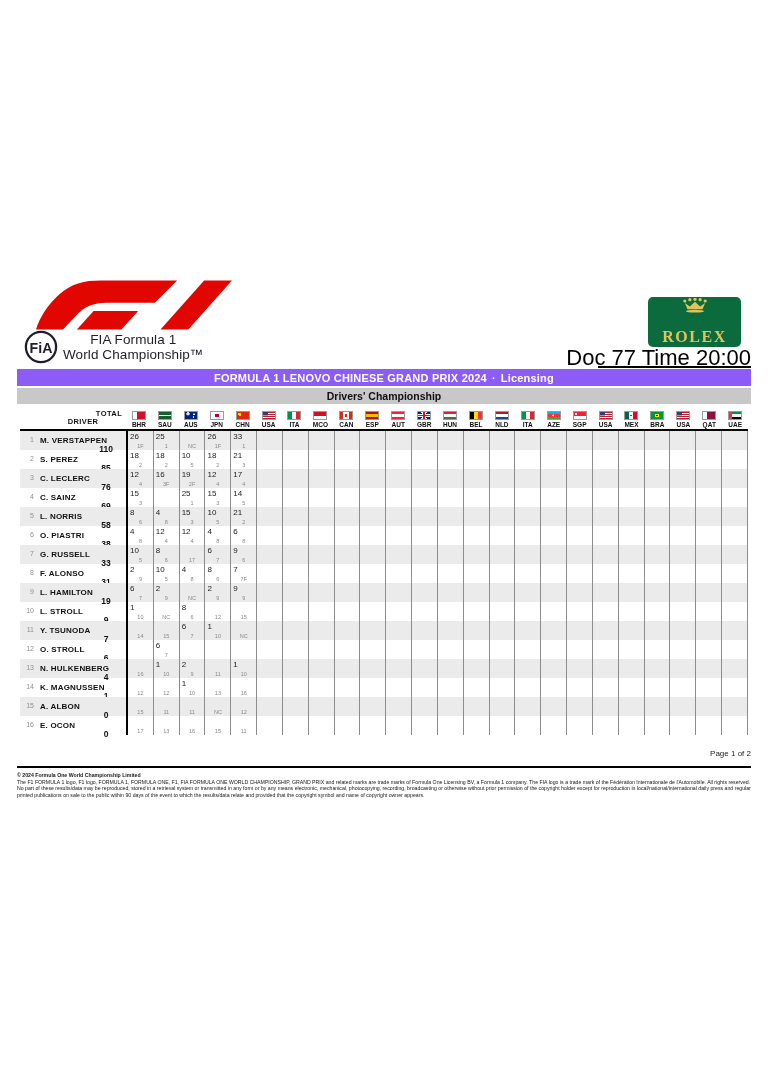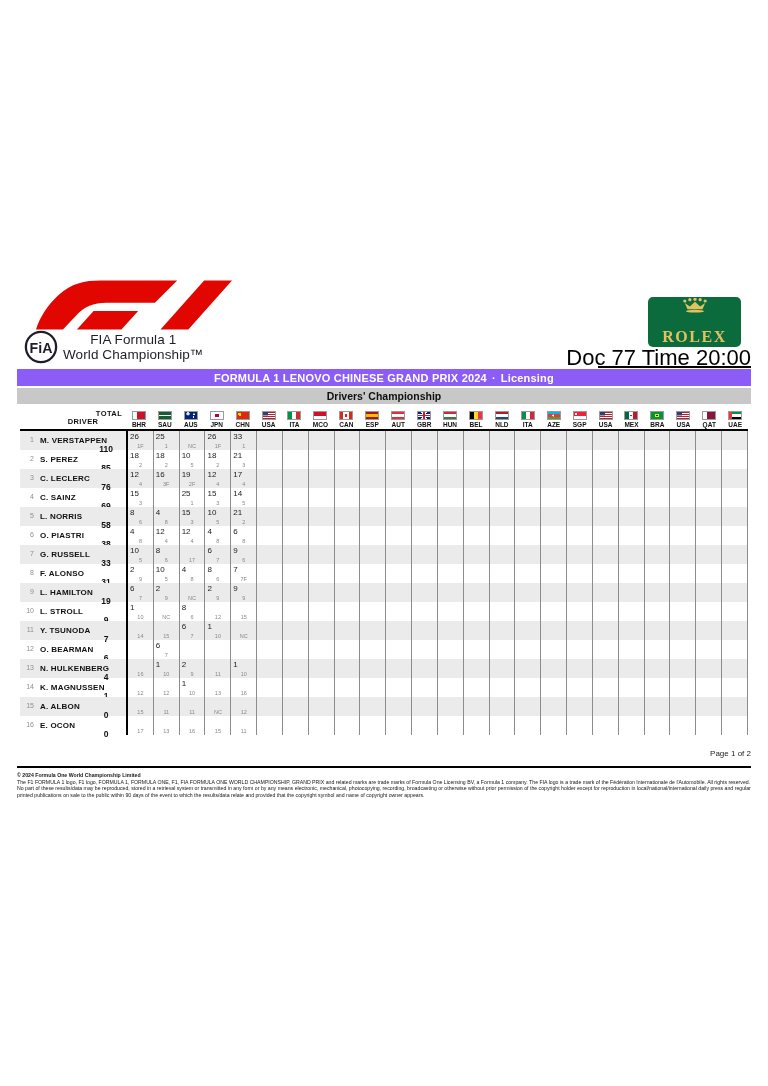--- a/index.html
+++ b/index.html
@@ -731,21 +731,21 @@
             <div class="cell"></div>
             <div class="cell"></div>
             <div class="cell"></div>
             <div class="cell"></div>
             <div class="cell"></div>
             <div class="cell"></div>
           </div>
         </div>
         <div class="trow">
           <span class="pos">12</span>
-          <span class="name">O. BEARMAN</span>
+          <span class="name">O. STROLL</span>
           <span class="total">6</span>
           <div class="cells">
             <div class="cell"></div>
             <div class="cell">
               <span class="pts">6</span>
               <span class="fin">7</span>
             </div>
             <div class="cell"></div>
             <div class="cell"></div>
             <div class="cell"></div>

